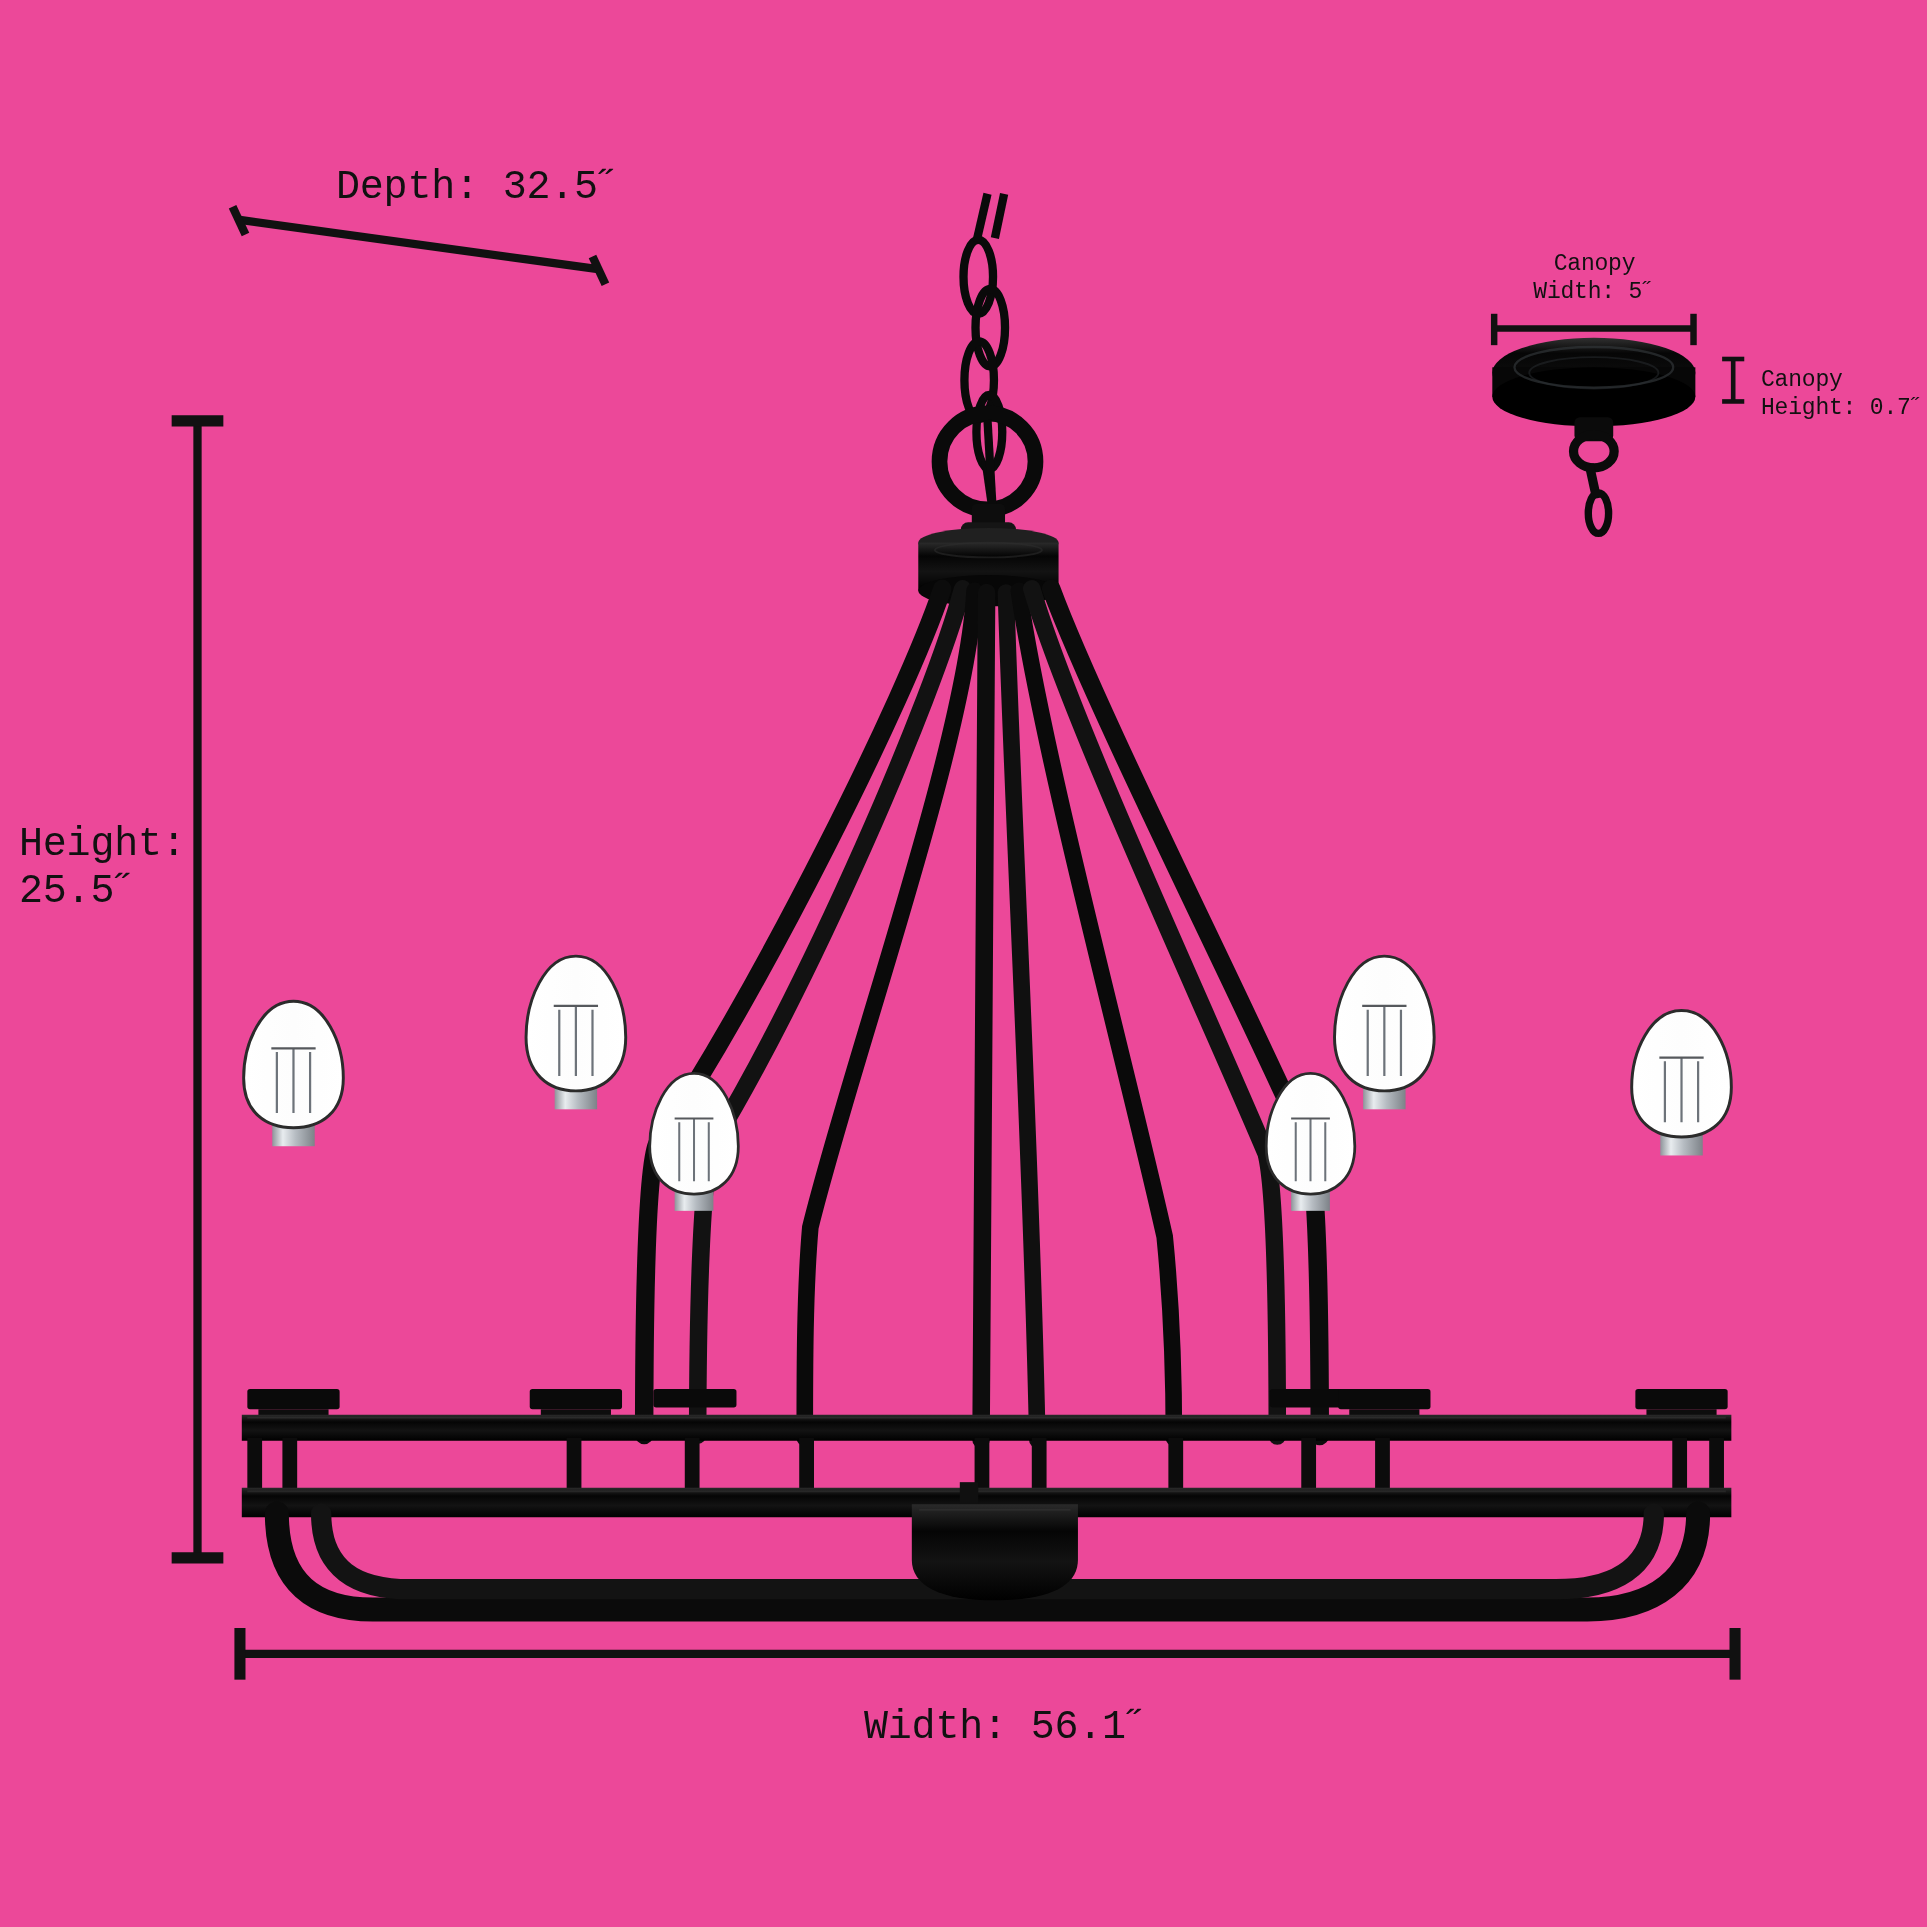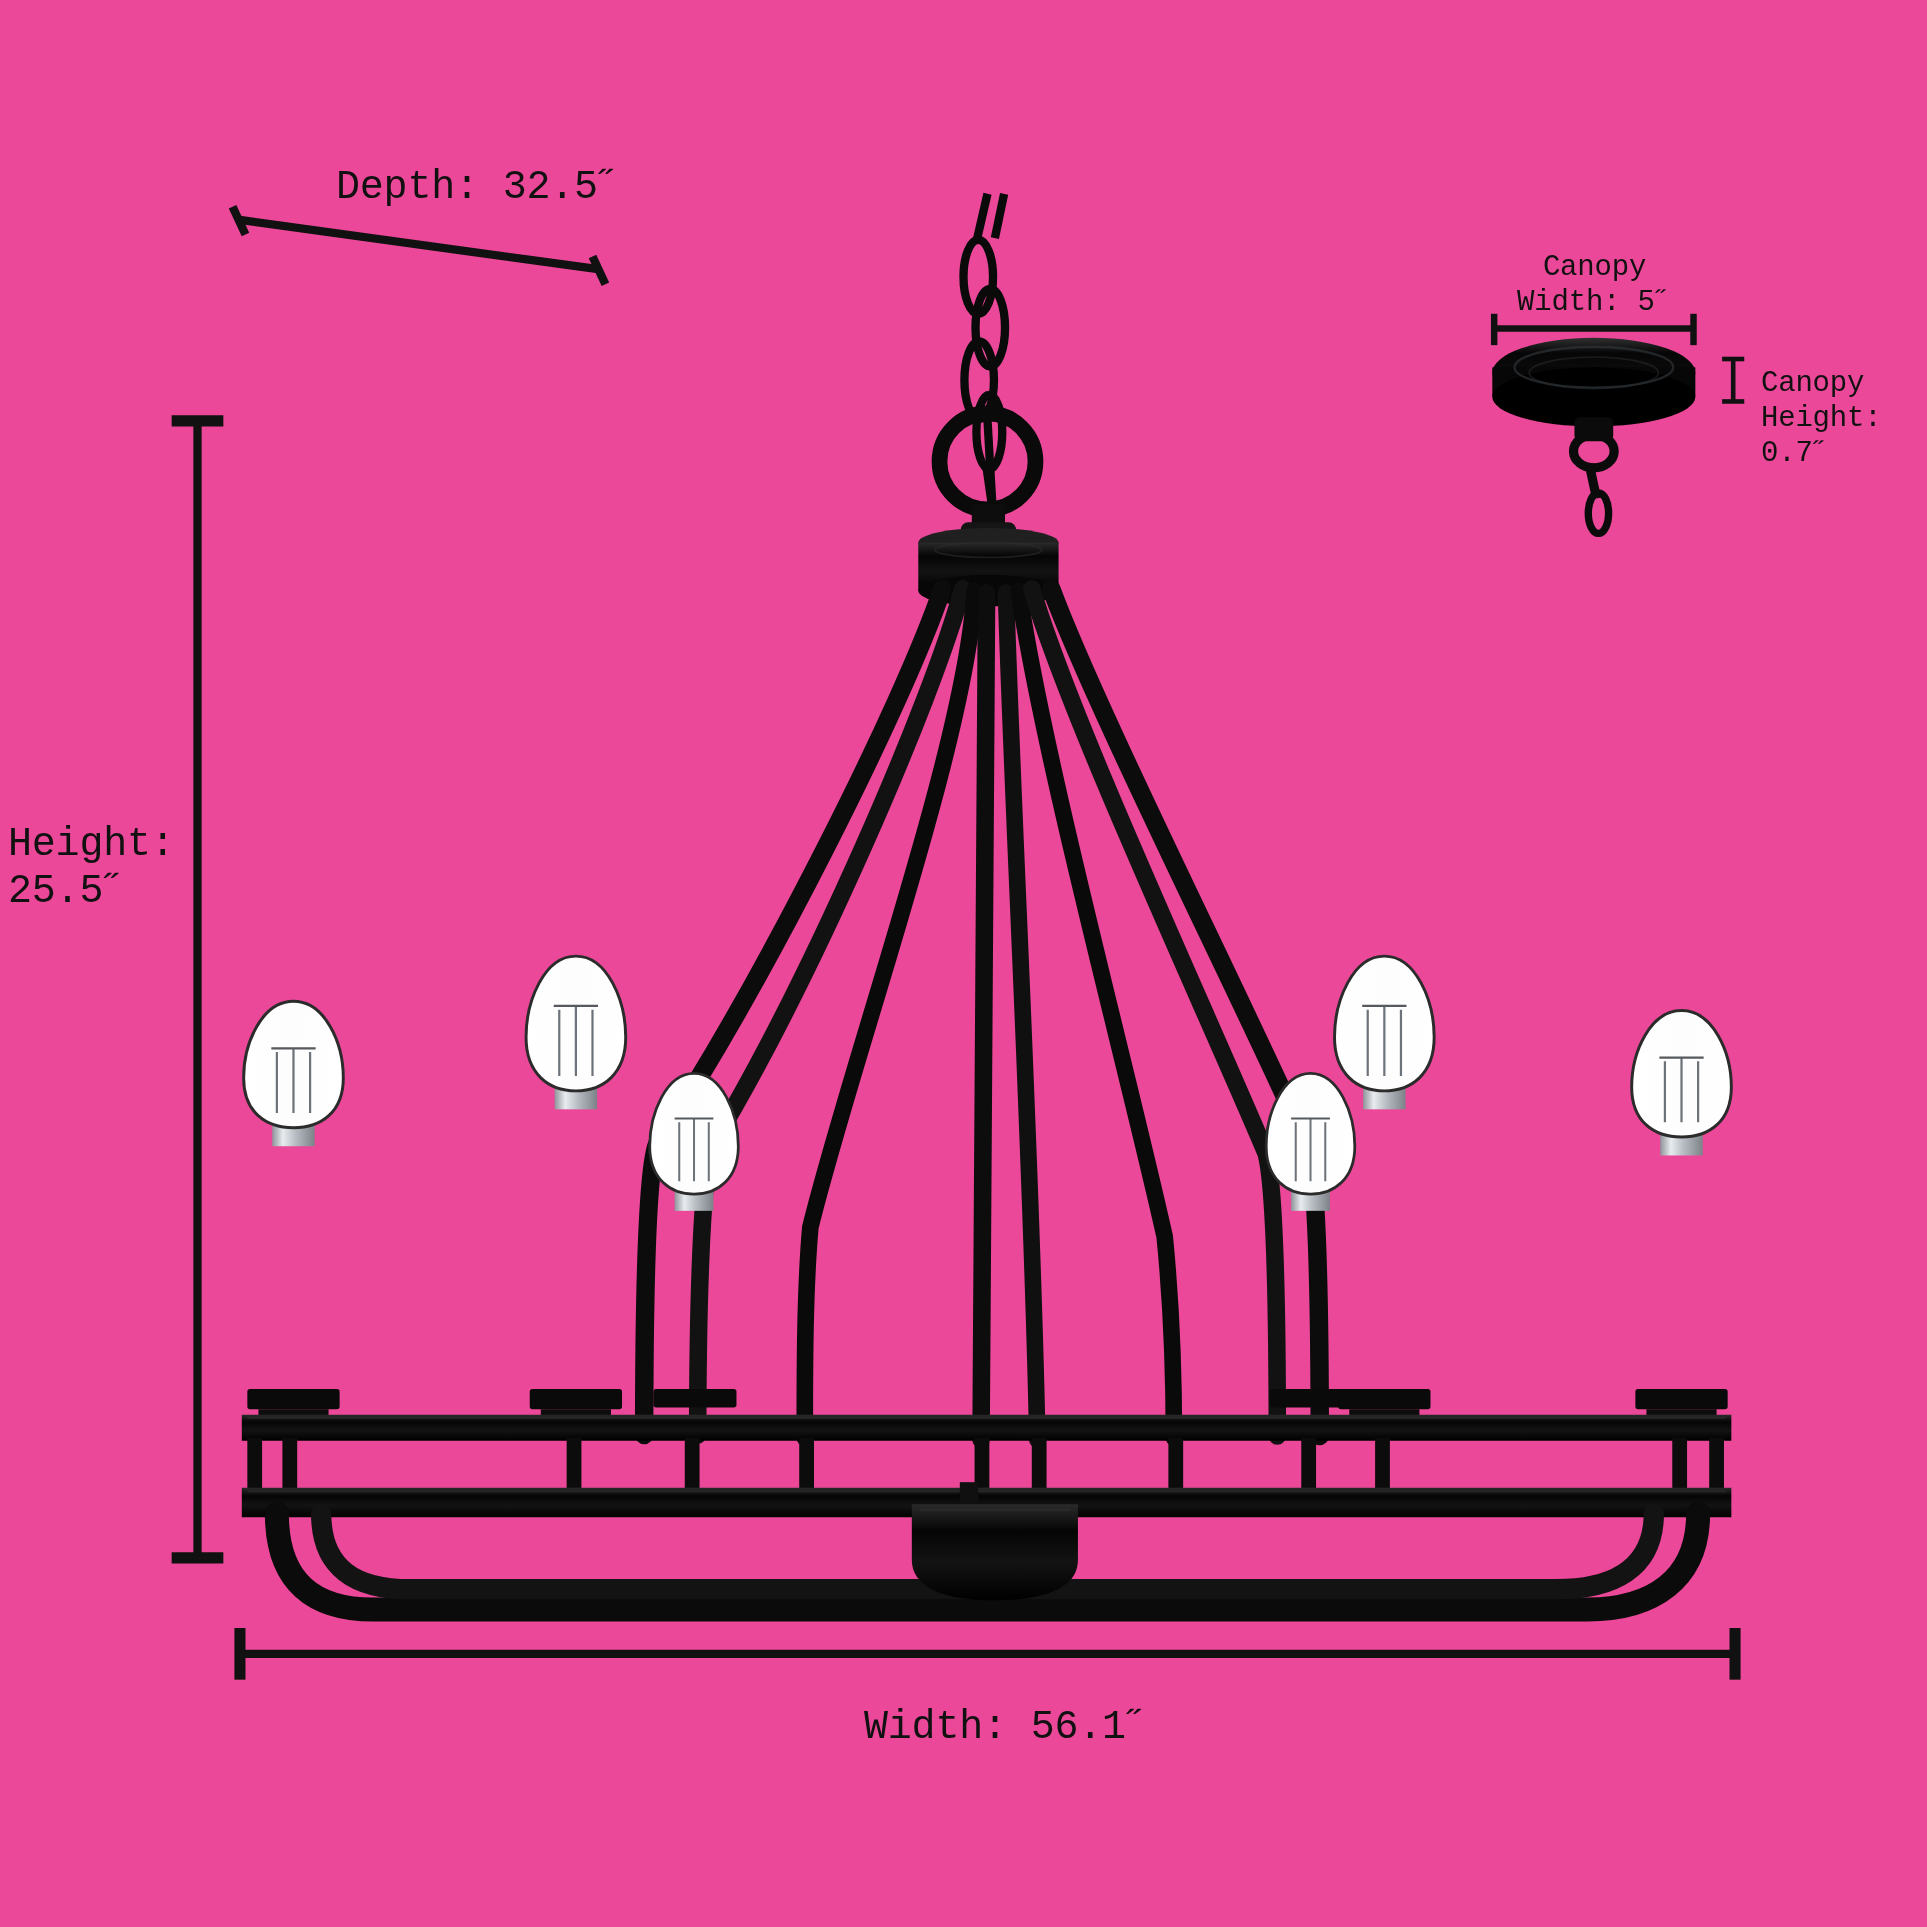--- a/index.html
+++ b/index.html
@@ -18,21 +18,21 @@
   .dim-label {
     position: absolute;
     color: #111111;
     font-size: 40px;
     line-height: 1.18;
     letter-spacing: -0.2px;
     white-space: pre-line;
     font-weight: 400;
   }
   .dim-label.small {
-    font-size: 29px;
+    font-size: 23px;
     line-height: 1.2;
   }
   .center-x { text-align: center; }
   svg.layer {
     position: absolute;
     left: 0;
     top: 0;
     width: 1927px;
     height: 1927px;
   }
@@ -259,21 +259,21 @@
       <g>
         <line x1="1878" y1="388" x2="1878" y2="436" stroke-width="5"></line>
         <line x1="1866" y1="389" x2="1890" y2="389" stroke-width="5"></line>
         <line x1="1866" y1="435" x2="1890" y2="435" stroke-width="5"></line>
       </g>
     </g>
   </svg>
 
   <div class="dim-label" style="left:336px; top:164px;">Depth: 32.5˝</div>
 
-  <div class="dim-label" style="left:8px; top:821px;">Height:
+  <div class="dim-label" style="left:19px; top:821px;">Height:
 25.5˝</div>
 
   <div class="dim-label" style="left:864px; top:1704px;">Width: 56.1˝</div>
 
   <div class="dim-label small center-x" style="left:1492px; top:251px; width:205px;">Canopy
 Width: 5˝</div>
 
   <div class="dim-label small" style="left:1761px; top:367px;">Canopy
 Height: 0.7˝</div>
 

